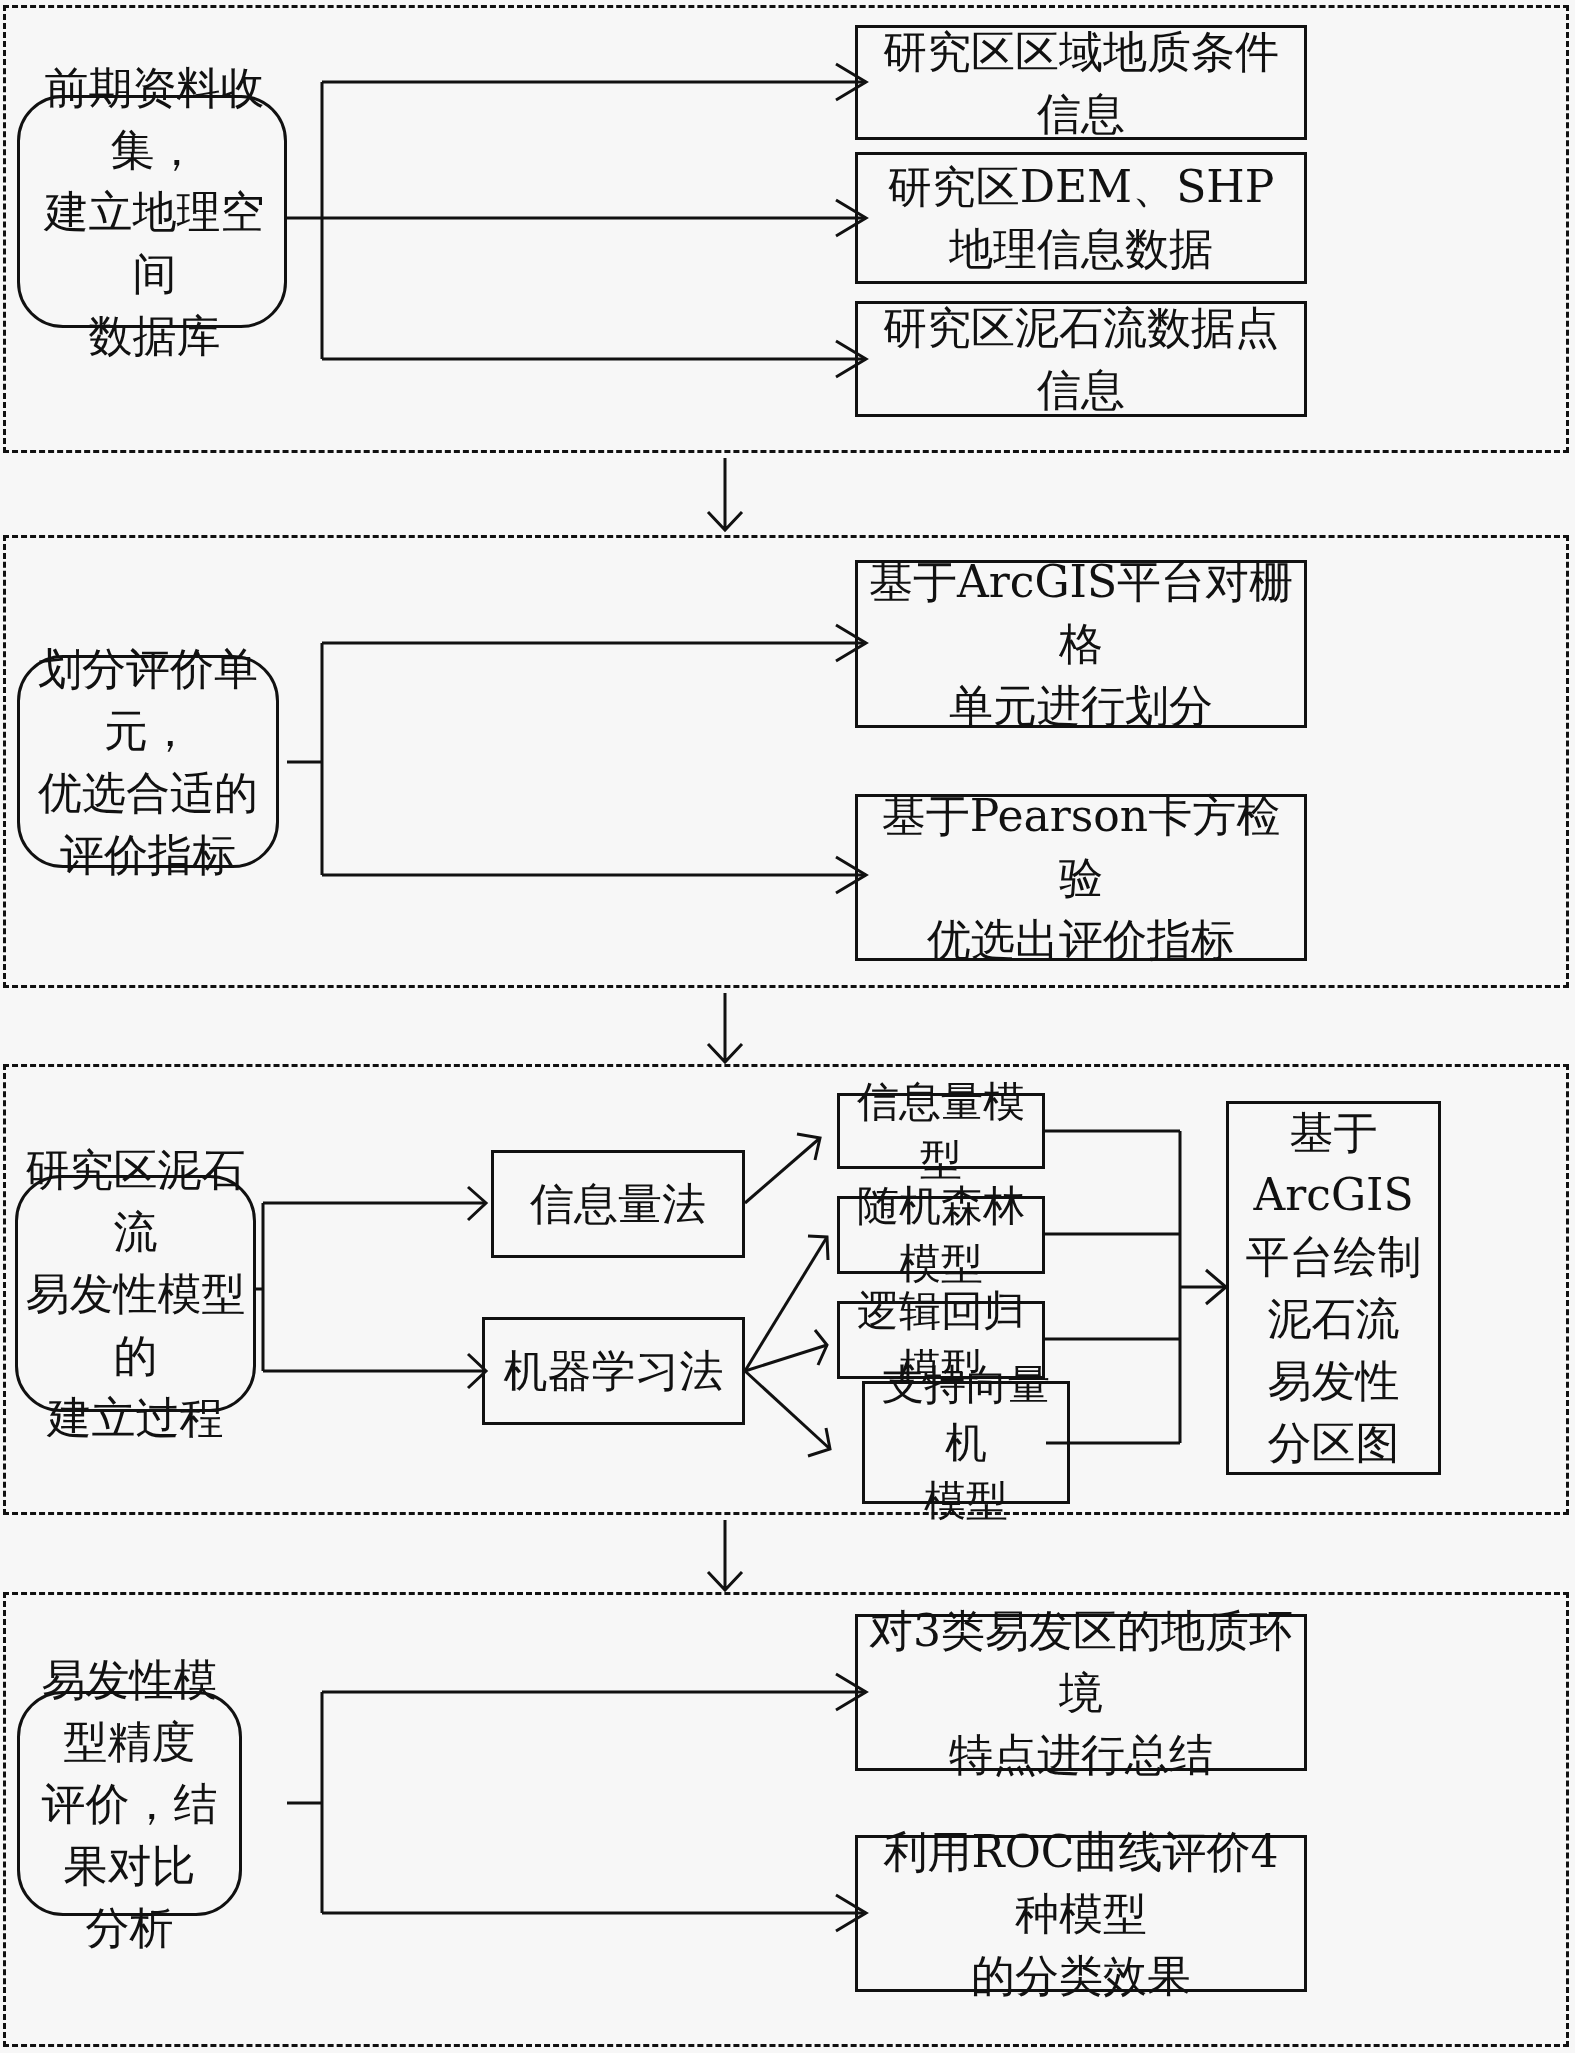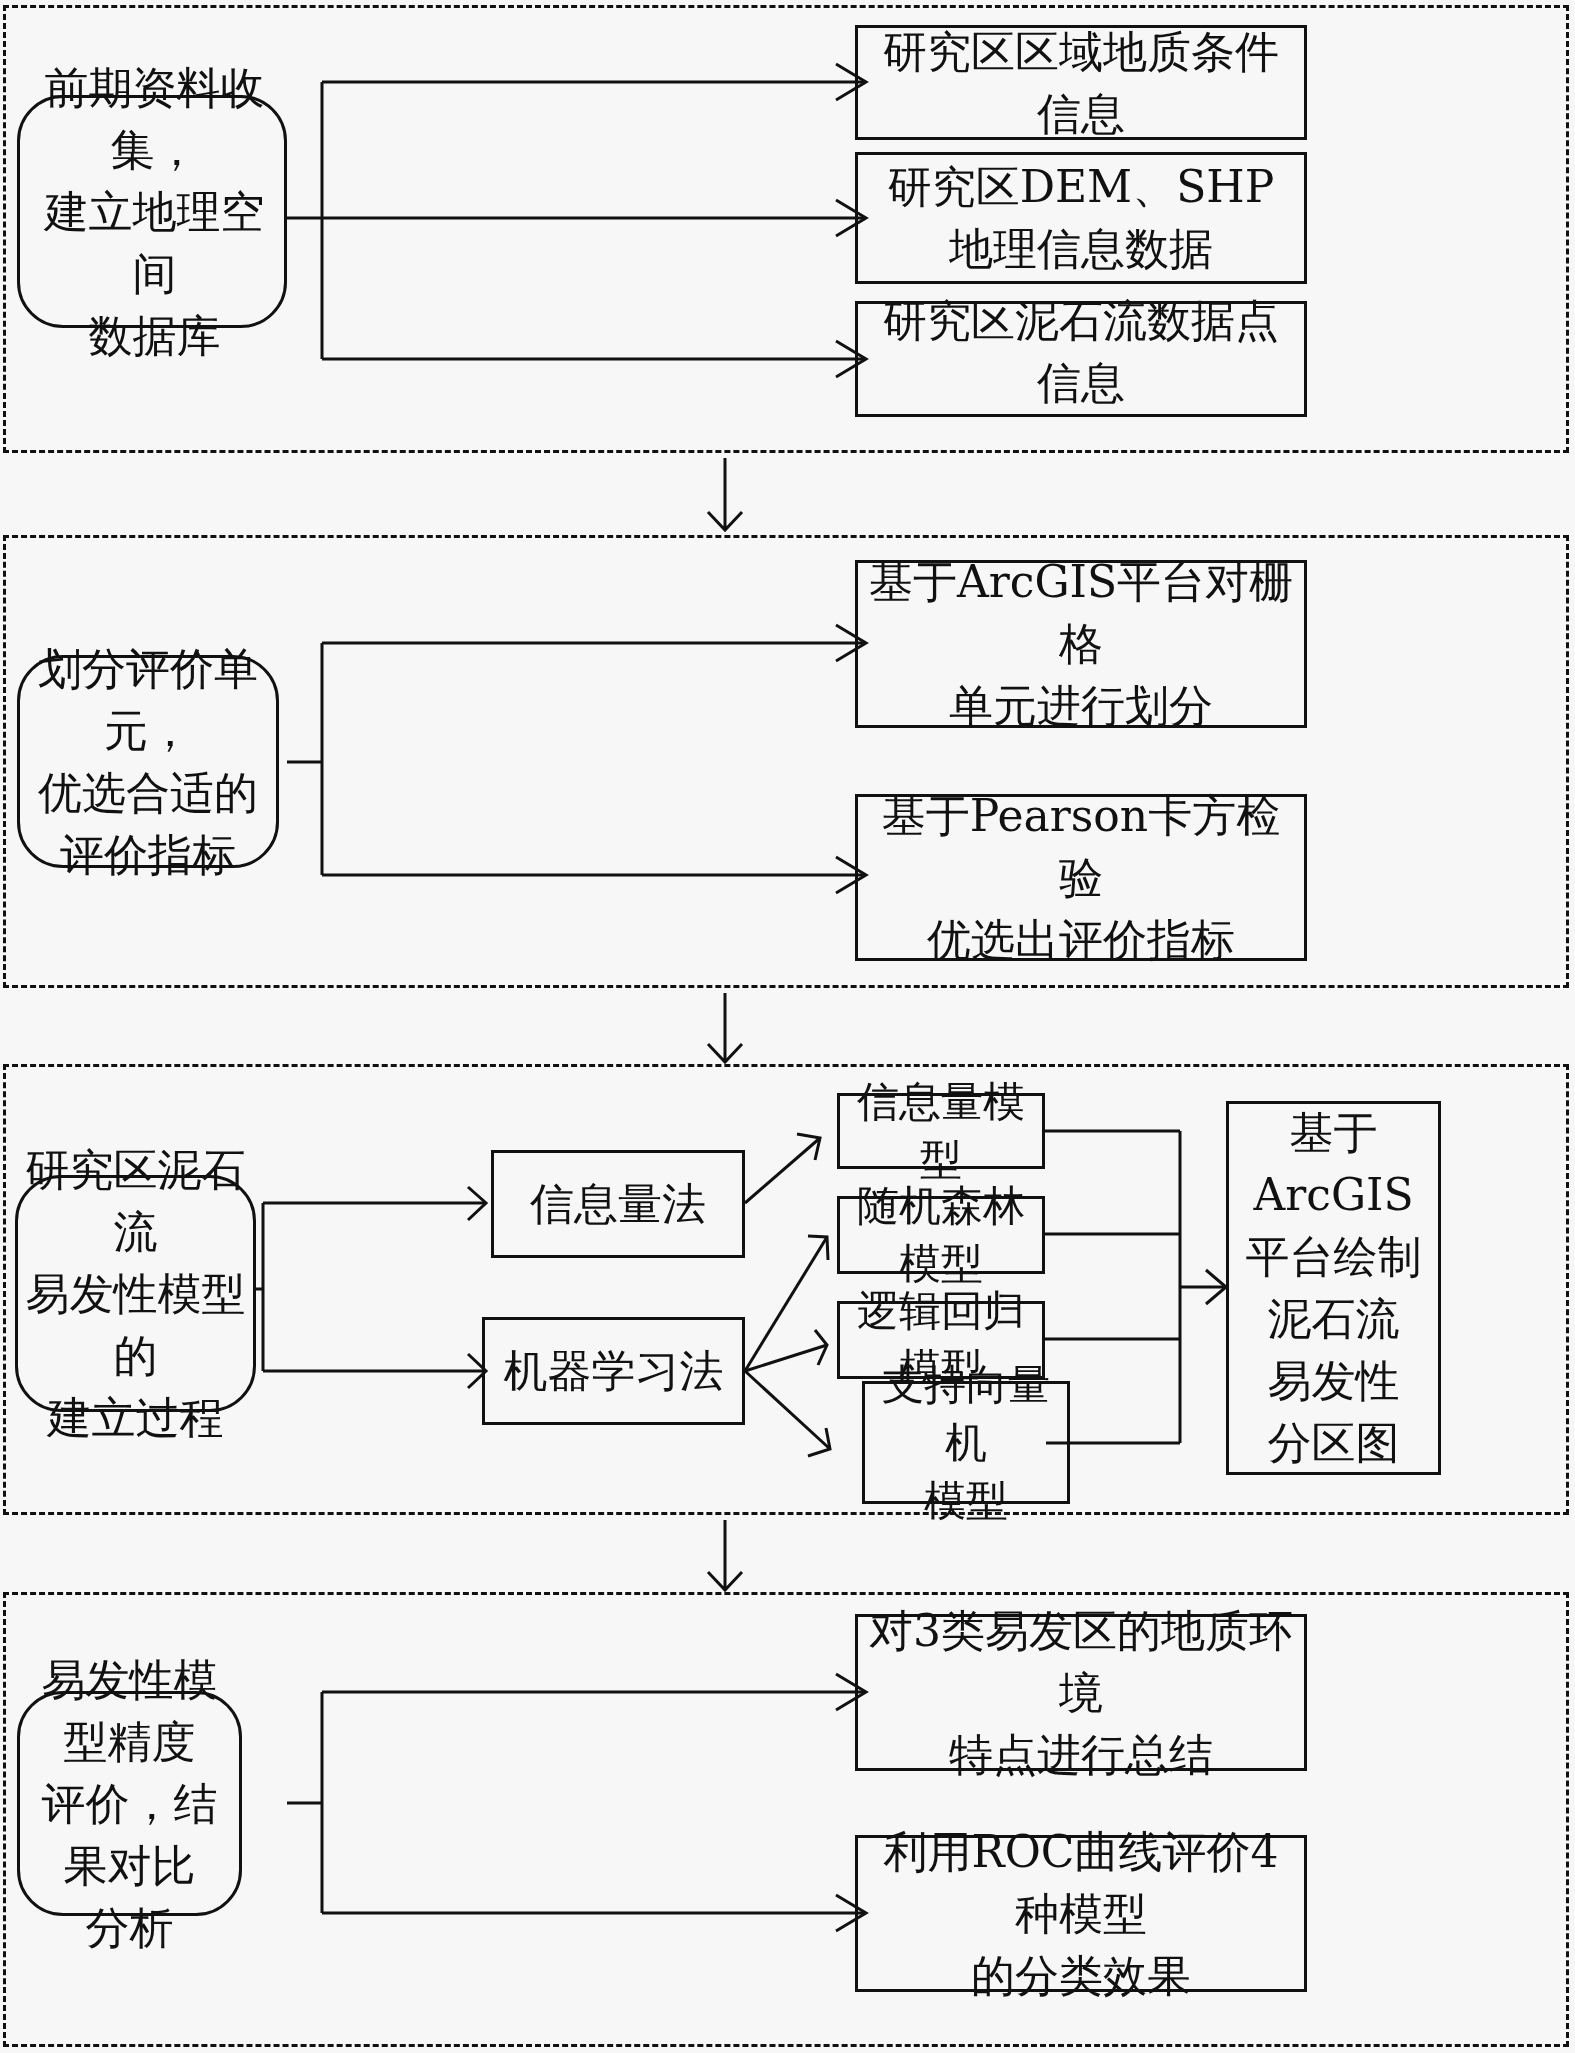--- a/index.html
+++ b/index.html
@@ -28,21 +28,21 @@
 建立地理空间
 数据库</span>
 </div>
 <div class="node" style="left:855px;top:25px;width:452px;height:115px;">
   <span>研究区区域地质条件信息</span>
 </div>
 <div class="node" style="left:855px;top:152px;width:452px;height:132px;">
   <span>研究区DEM、SHP
 地理信息数据</span>
 </div>
-<div class="node" style="left:855px;top:301px;width:452px;height:116px;align-items:flex-end;">
+<div class="node" style="left:855px;top:301px;width:452px;height:116px;">
   <span>研究区泥石流数据点信息</span>
 </div>
 
 <div class="node round" style="left:17px;top:655px;width:262px;height:213px;">
   <span>划分评价单元，
 优选合适的
 评价指标</span>
 </div>
 <div class="node" style="left:855px;top:560px;width:452px;height:168px;">
   <span>基于ArcGIS平台对栅格

